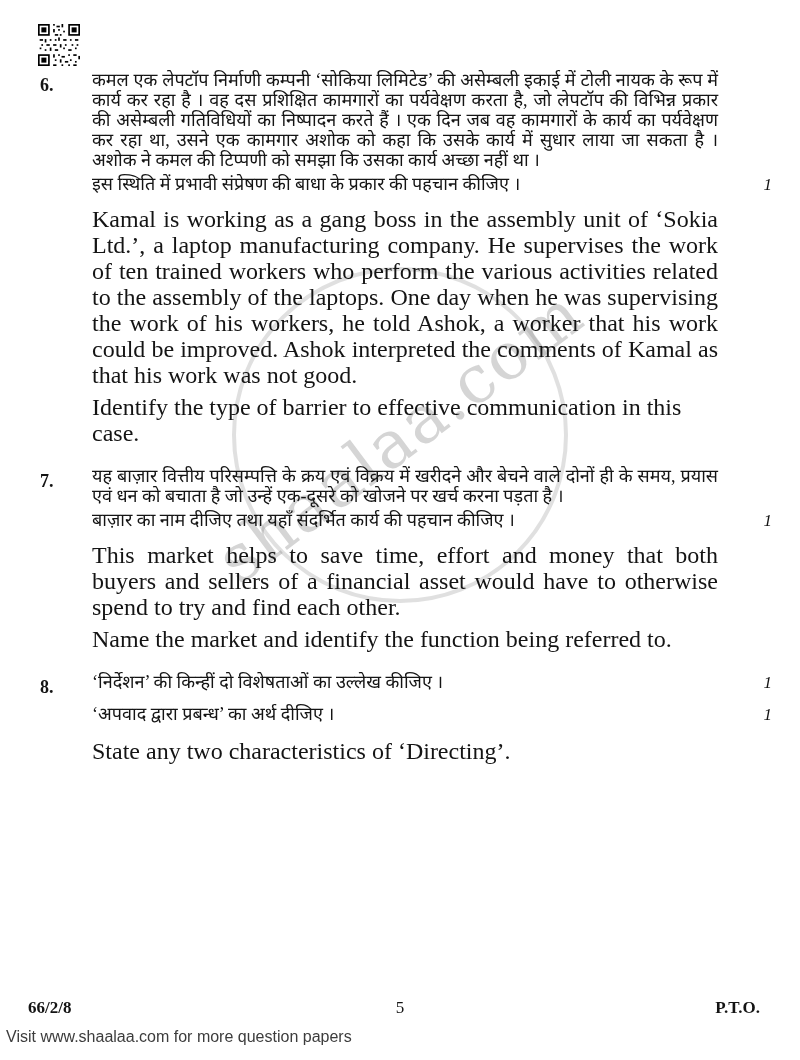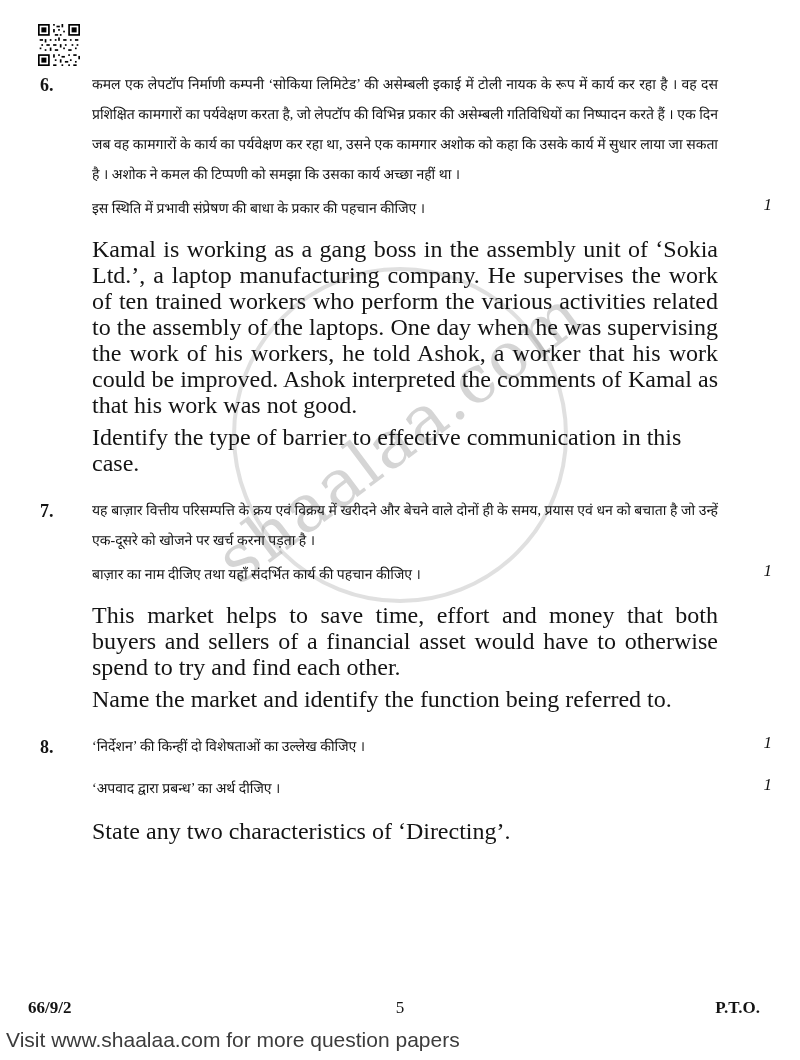--- a/index.html
+++ b/index.html
@@ -44,21 +44,21 @@
     position: absolute;
     left: 40px; top: 70px;
     width: 678px;
   }
   .question { display: flex; margin-bottom: 20px; }
   .qnum {
     width: 52px; flex-shrink: 0;
     font-weight: bold; font-size: 18px; line-height: 30px;
   }
   .qbody { width: 626px; }
-  .hindi  { font-size: 14px; line-height: 30px; }
+  .hindi  { font-size: 18px; line-height: 20px; }
   .eng    { font-size: 24px; line-height: 26px; }
   .justify { text-align: justify; }
   .mb4  { margin-bottom: 4px; }
   .mb6  { margin-bottom: 6px; }
   .mb10 { margin-bottom: 10px; }
   .mb12 { margin-bottom: 12px; }
   .mb14 { margin-bottom: 14px; }
   .marks-row { position: relative; }
   .marks {
     position: absolute; right: -54px; top: 1px;
@@ -73,21 +73,21 @@
     position: absolute; left: 0; top: 998px;
     width: 100%; height: 22px;
     font-size: 17px;
   }
   .paper-code { position: absolute; left: 28px; top: 0; font-weight: bold; }
   .page-number { position: absolute; left: 0; width: 100%; text-align: center; top: 0; }
   .pto { position: absolute; right: 40px; top: 0; font-weight: bold; }
   .visit-bar {
     position: absolute; left: 6px; top: 1028px;
     font-family: "Liberation Sans", sans-serif;
-    font-size: 21px; color: #3c3c3c;
+    font-size: 16px; color: #3c3c3c;
   }
 </style>
 </head>
 <body>
 
 <div class="page">
 
   <div class="qr">
     <svg width="42" height="42" viewBox="0 0 25 25" aria-hidden="true">
       <rect width="25" height="25" fill="#ffffff"></rect>
@@ -192,20 +192,20 @@
           <p class="hindi">‘अपवाद द्वारा प्रबन्ध’ का अर्थ दीजिए ।</p>
           <span class="marks">1</span>
         </div>
         <p class="eng mb10">State any two characteristics of ‘Directing’.</p>
       </div>
     </section>
 
   </main>
 
   <div class="footer">
-    <span class="paper-code">66/9/2</span>
+    <span class="paper-code">66/2/8</span>
     <span class="page-number">5</span>
     <span class="pto">P.T.O.</span>
   </div>
 
   <div class="visit-bar">Visit www.shaalaa.com for more question papers</div>
 
 </div>
 
 </body></html>

